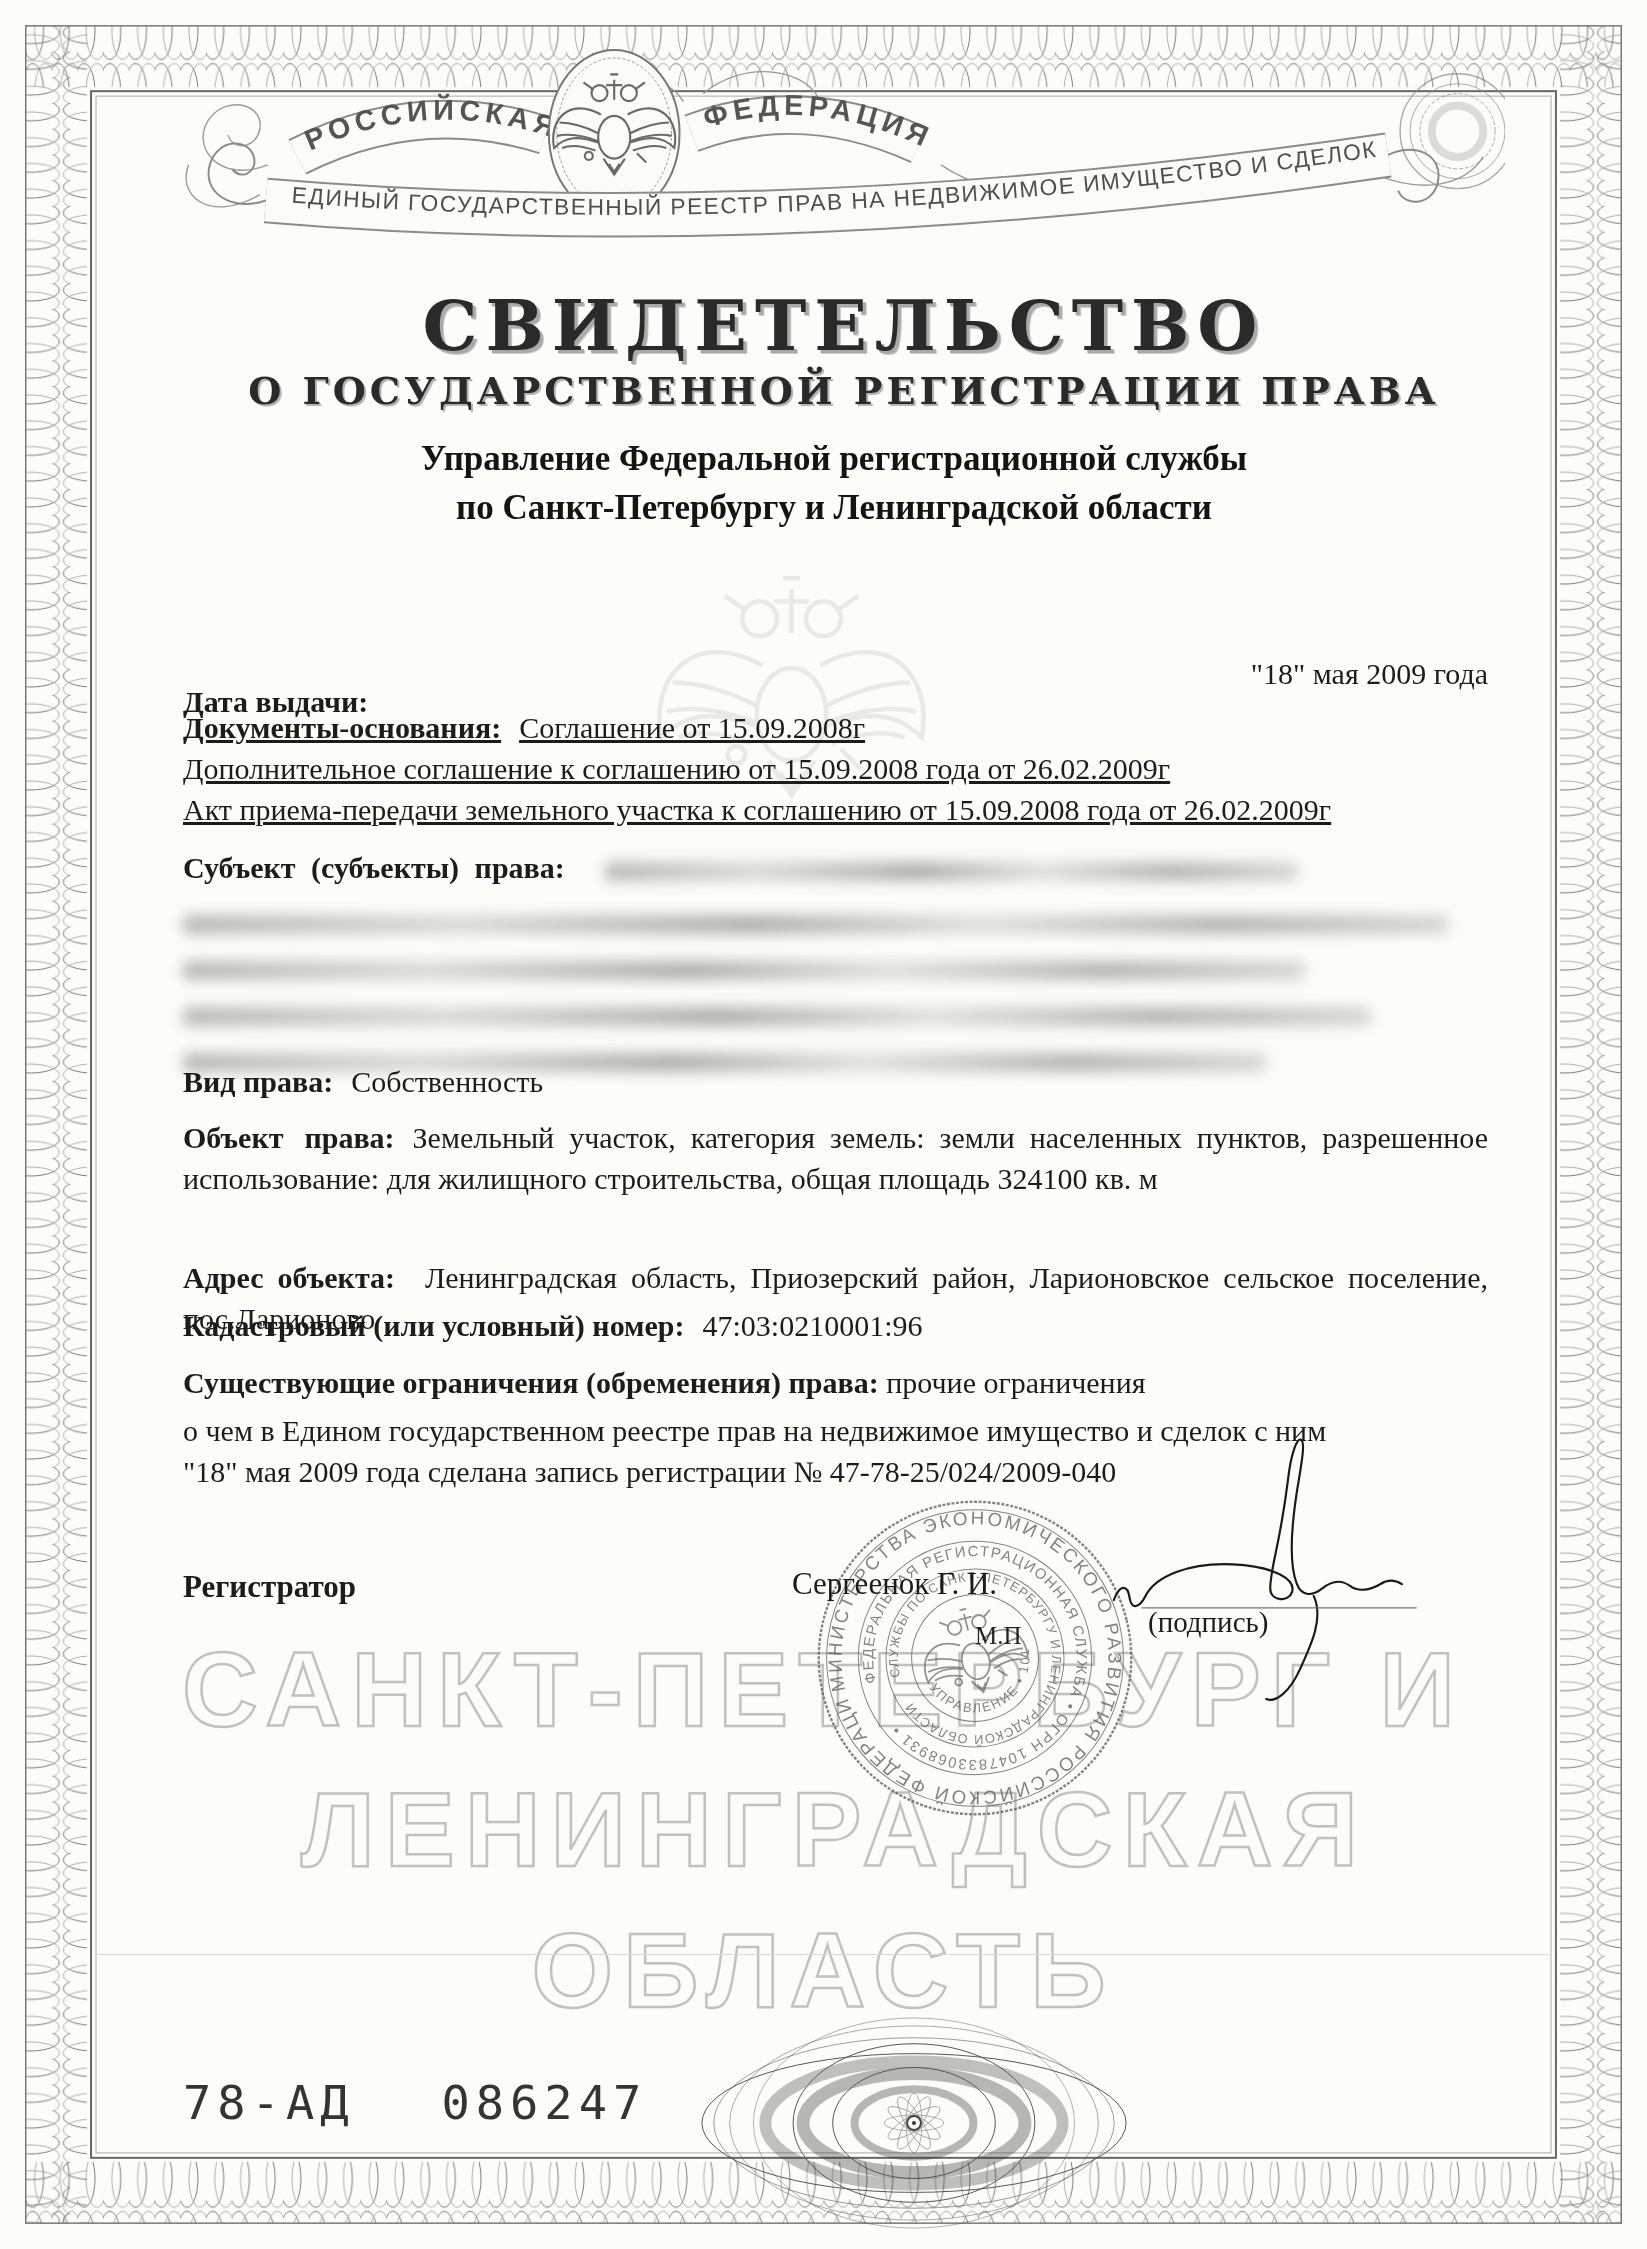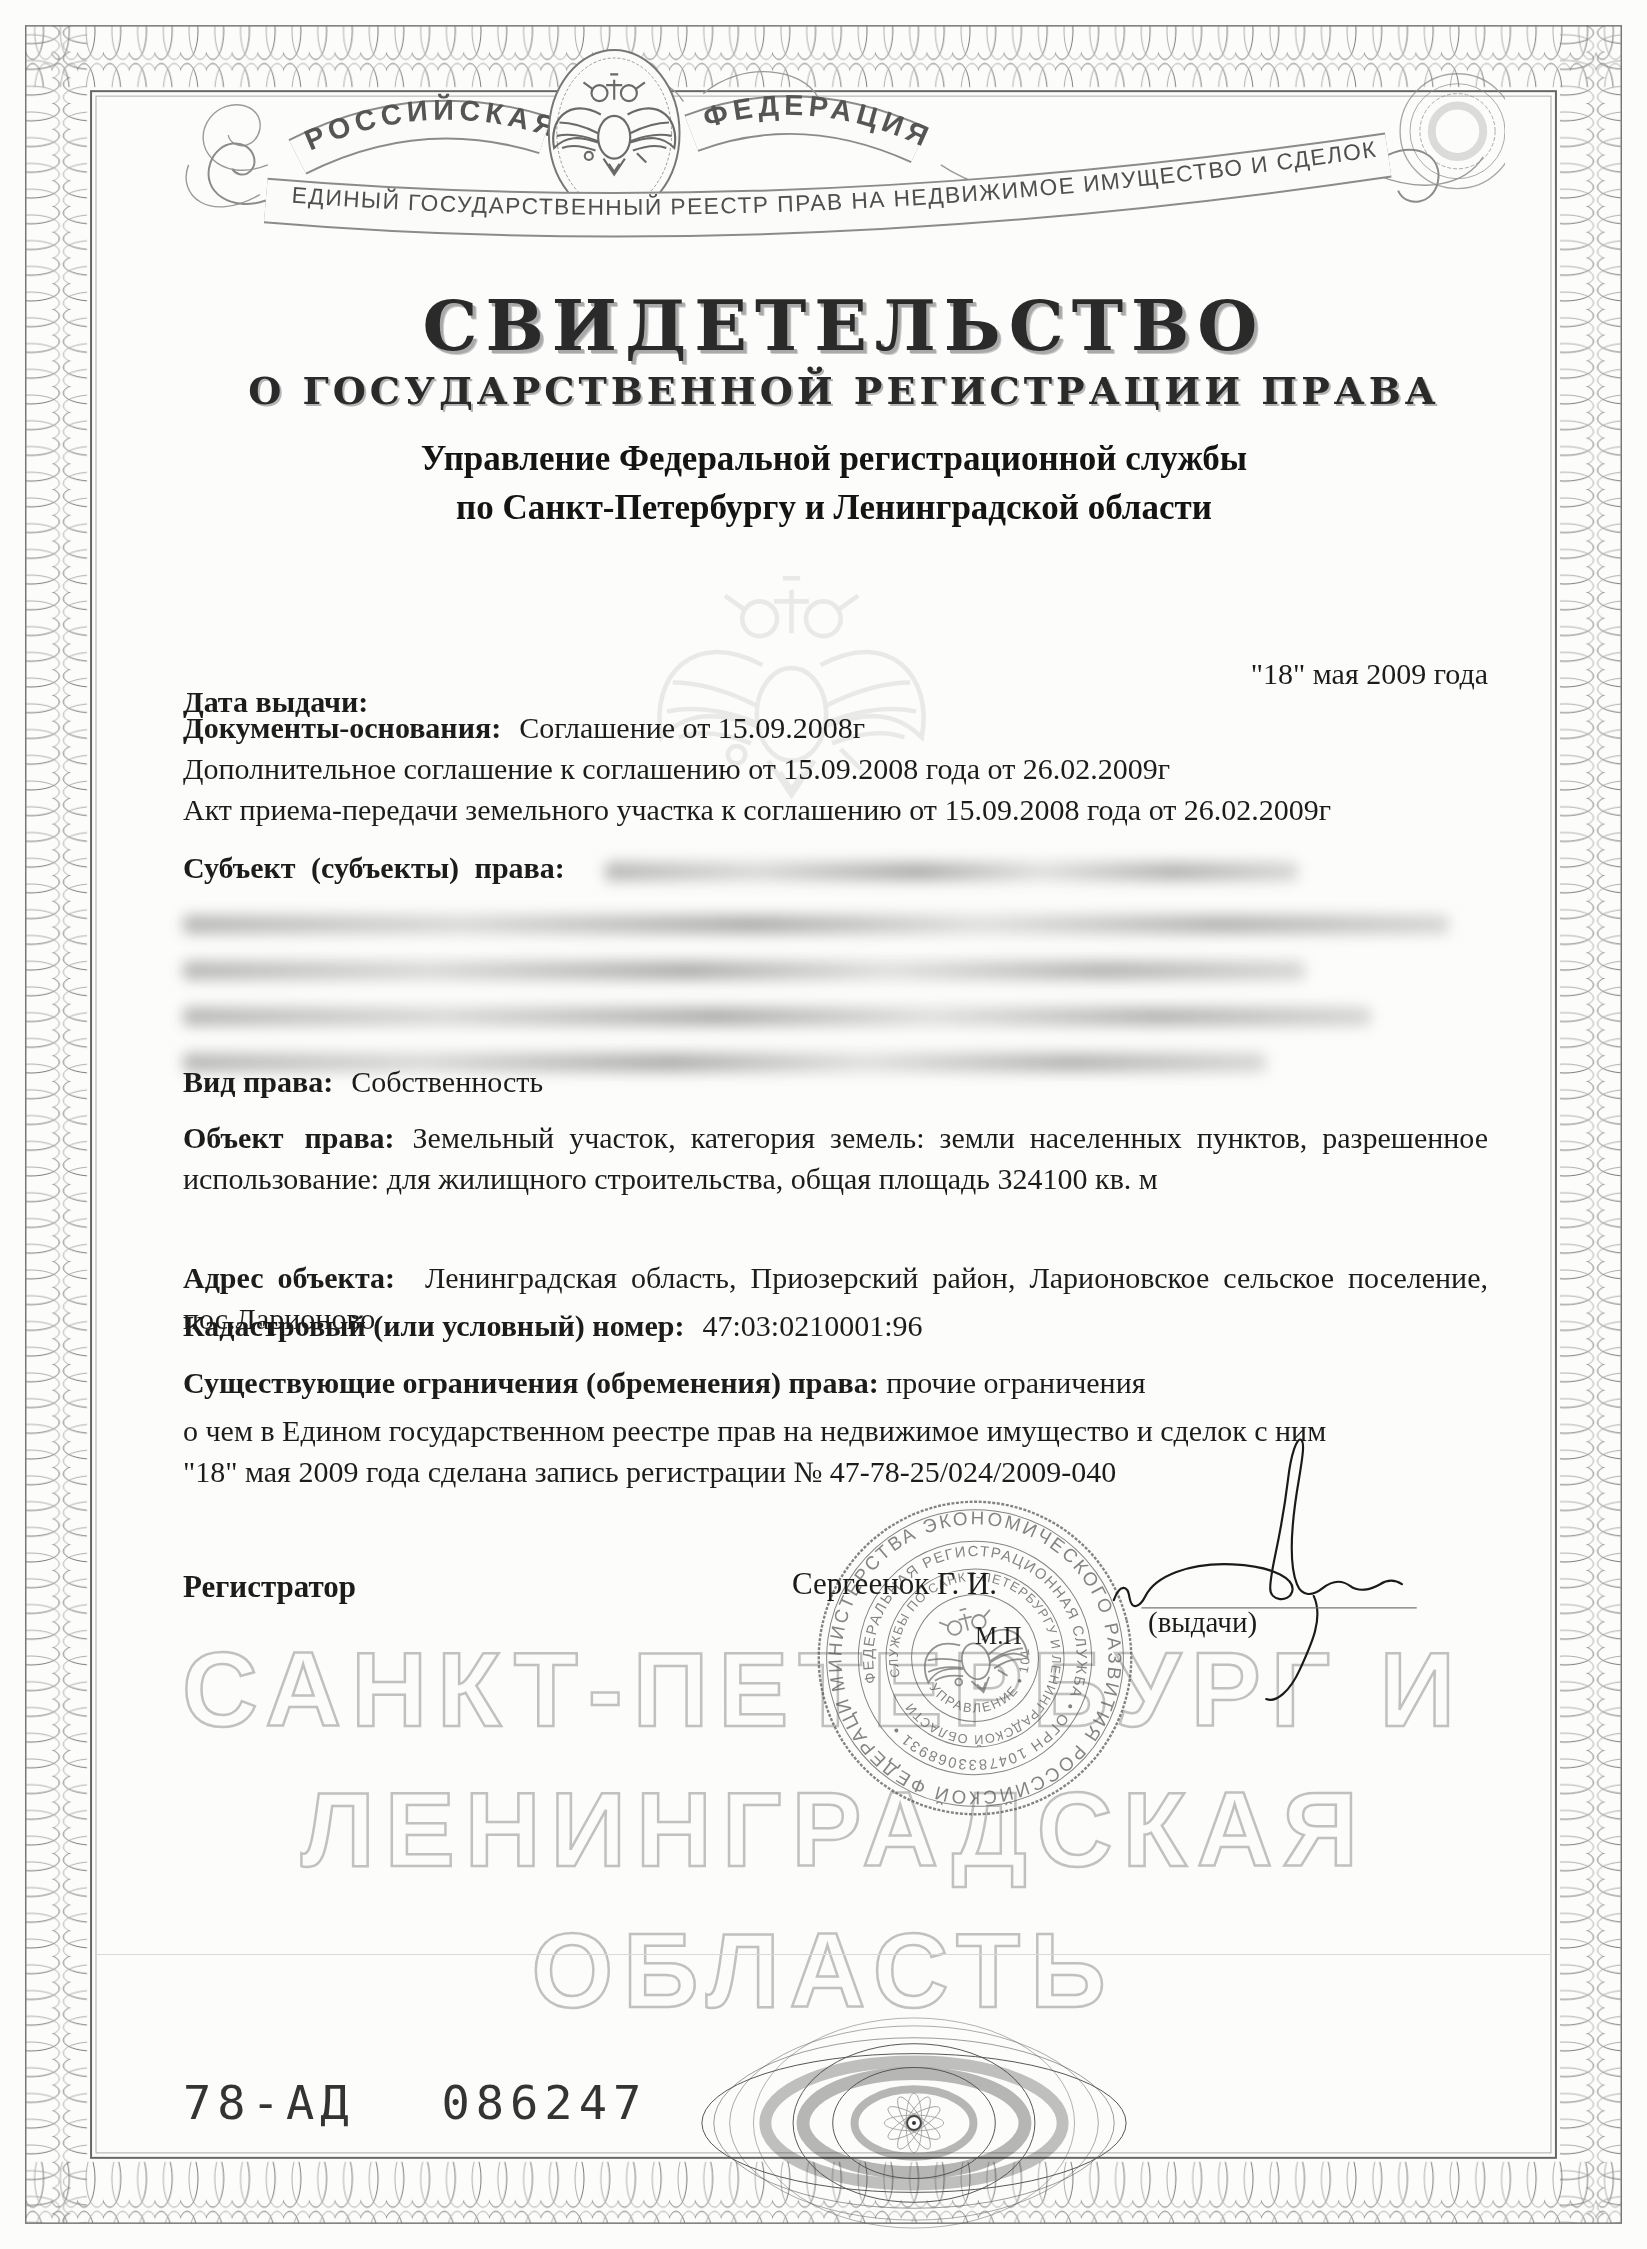--- a/index.html
+++ b/index.html
@@ -21,21 +21,21 @@
   .title-sub{top:368px;font-size:38px;letter-spacing:4px;
              text-shadow:2px 2px 0 #b5b5b5;}
   .authority{position:absolute;left:183px;top:434px;width:1302px;text-align:center;z-index:2;
              font-size:35px;font-weight:600;line-height:49px;color:#141414;}
 
   
   .field{position:absolute;left:183px;width:1305px;z-index:2;font-size:30px;line-height:41px;}
   .field b{font-weight:bold;margin-top:28px;}
   .jst{text-align:justify;}
   .row-issue{top:653px;display:flex;justify-content:space-between;}
-  .par-basis{top:707px;}
+  .par-basis{top:707px;text-decoration:underline;}
   .block-subject{top:847px;}
   .row-vid{top:1061px;}
   .par-object{top:1117px;}
   .par-address{top:1257px;}
   .row-cadastral{top:1305px;}
   .row-restrict{top:1362px;}
   .par-record{top:1410px;}
   .gap{display:inline-block;width:18px;}
 
   
@@ -218,21 +218,21 @@
   </div>
 
   <div class="wm wm1">САНКТ-ПЕТЕРБУРГ И</div>
   <div class="wm wm2">ЛЕНИНГРАДСКАЯ</div>
   <div class="wm wm3">ОБЛАСТЬ</div>
   <div class="crease"></div>
 
   <div class="registrar-label">Регистратор</div>
   <div class="registrar-name">Сергеенок Г. И.</div>
   <div class="seal-mark">М.П</div>
-  <div class="signature-caption">(выдачи)</div>
+  <div class="signature-caption">(подпись)</div>
 
   <svg class="signature-svg" width="416" height="297" viewBox="0 0 420 300">
     <g fill="none" stroke="#1a1a1a" stroke-width="2.2" stroke-linecap="round">
       <path d="M30,196 c6,-16 14,-16 16,-2 c2,12 10,10 16,-2 c10,-20 44,-34 88,-32 c44,2 64,16 60,28 c-3,10 -22,10 -22,-4 c0,-20 10,-44 18,-110 c3,-26 9,-42 13,-40 c4,2 2,16 -2,40 c-8,46 -10,86 -2,106 c5,13 16,12 26,4 c10,-8 20,-8 28,-2 c8,6 20,4 30,-2 c8,-5 16,-4 22,0"></path>
       <path d="M232,192 c10,22 -2,48 -14,74 c-10,22 -24,34 -34,30"></path>
     </g>
     <line x1="58" y1="204" x2="336" y2="204" stroke="#777" stroke-width="1.2"></line>
   </svg>
 
   <svg class="seal-svg" width="356" height="356" viewBox="-180 -180 360 360">

